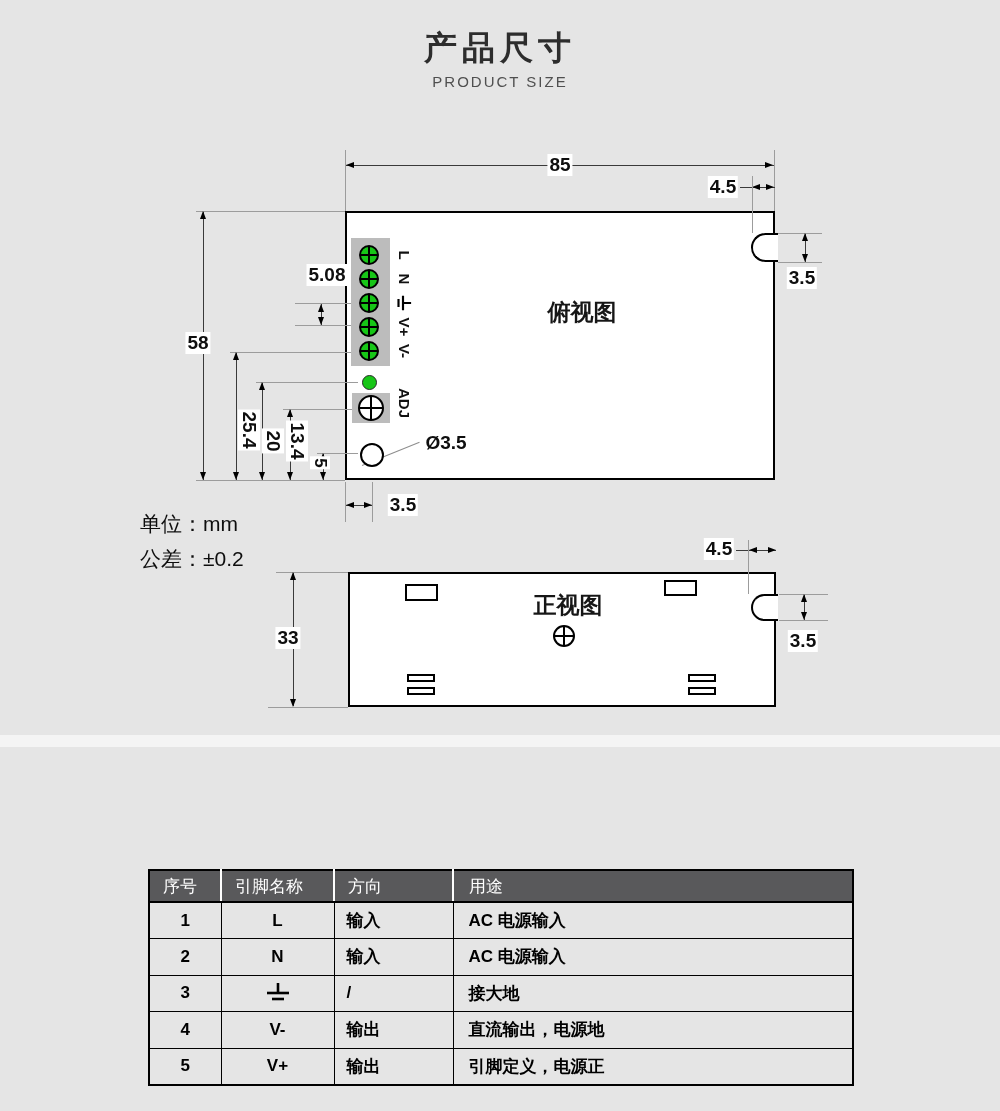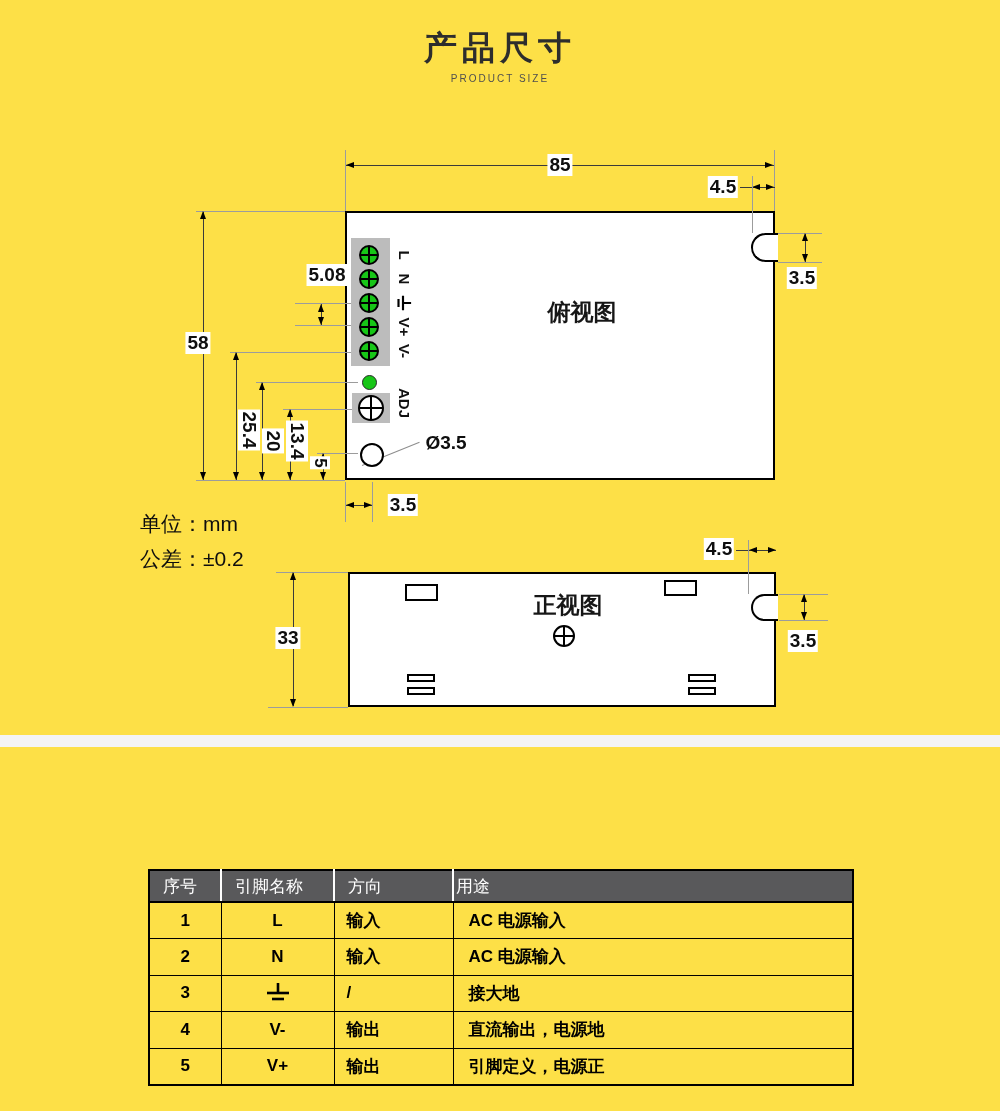--- a/index.html
+++ b/index.html
@@ -1,22 +1,22 @@
 <!DOCTYPE html>
 <html><head>
 <meta charset="utf-8">
 <style>
   * { margin:0; padding:0; box-sizing:border-box; }
   html,body { background:#fff; }
   body { font-family:"Liberation Sans","DejaVu Sans",sans-serif; color:#111; }
-  #stage { position:relative; width:1000px; height:1111px; background:#fde047; overflow:hidden; }
+  #stage { position:relative; width:1000px; height:1111px; background:#e5e5e5; overflow:hidden; }
 
   .sec-title { position:absolute; width:1000px; text-align:center; font-size:33px; font-weight:600;
                color:#2d2d2d; letter-spacing:5px; }
-  .sec-sub   { position:absolute; width:1000px; text-align:center; font-size:10px; font-weight:400;
+  .sec-sub   { position:absolute; width:1000px; text-align:center; font-size:15px; font-weight:400;
                color:#4f4f4f; letter-spacing:2px; }
 
   
   .box   { position:absolute; background:#fff; border:2px solid #000; }
   .ext   { position:absolute; background:#9c9c9c; }
   .dimln { position:absolute; background:#3a3a3a; }
   .aU,.aD,.aL,.aR { position:absolute; width:0; height:0; }
   .aU { border-left:3px solid transparent; border-right:3px solid transparent; border-bottom:8px solid #000; }
   .aD { border-left:3px solid transparent; border-right:3px solid transparent; border-top:8px solid #000; }
   .aL { border-top:3px solid transparent; border-bottom:3px solid transparent; border-right:8px solid #000; }
@@ -49,21 +49,21 @@
   .slot { position:absolute; background:#fff; border:2px solid #000; }
   .leader { position:absolute; height:1px; background:#8d8d8d; transform-origin:left center; }
 
   .divider { position:absolute; left:0; width:1000px; height:12px; background:#f4f4f4; }
 
   
   table.pins { position:absolute; left:148px; top:869px; width:704px; border-collapse:collapse;
                border:2px solid #000; table-layout:fixed; }
   table.pins th { background:#59595b; color:#fff; font-size:17px; font-weight:500; height:32px;
                   text-align:left; padding-left:13px; border-right:2px solid #fff; border-bottom:2px solid #000; }
-  table.pins th:last-child { border-right:none; padding-left:2px; }
+  table.pins th:last-child { border-right:none; padding-left:15px; }
   table.pins td { border:1.5px solid #000; height:36.5px; font-size:17px; font-weight:700; color:#000; }
   td.c { text-align:center; }
   td.l { text-align:left; padding-left:12px; }
   td.u { text-align:left; padding-left:15px; }
   .gnd-svg { display:inline-block; vertical-align:middle; }
 </style>
 </head>
 <body>
 
 <div id="stage">

